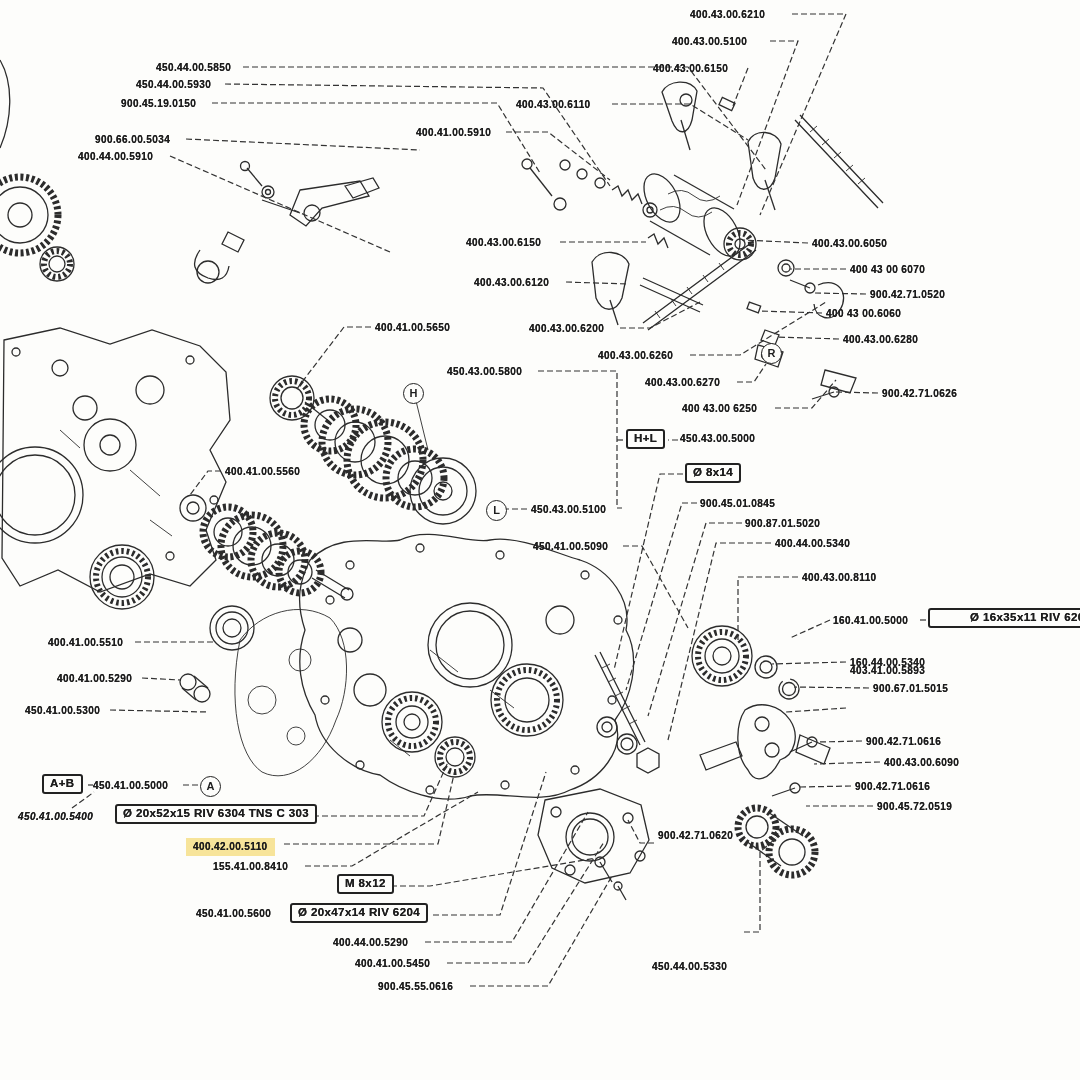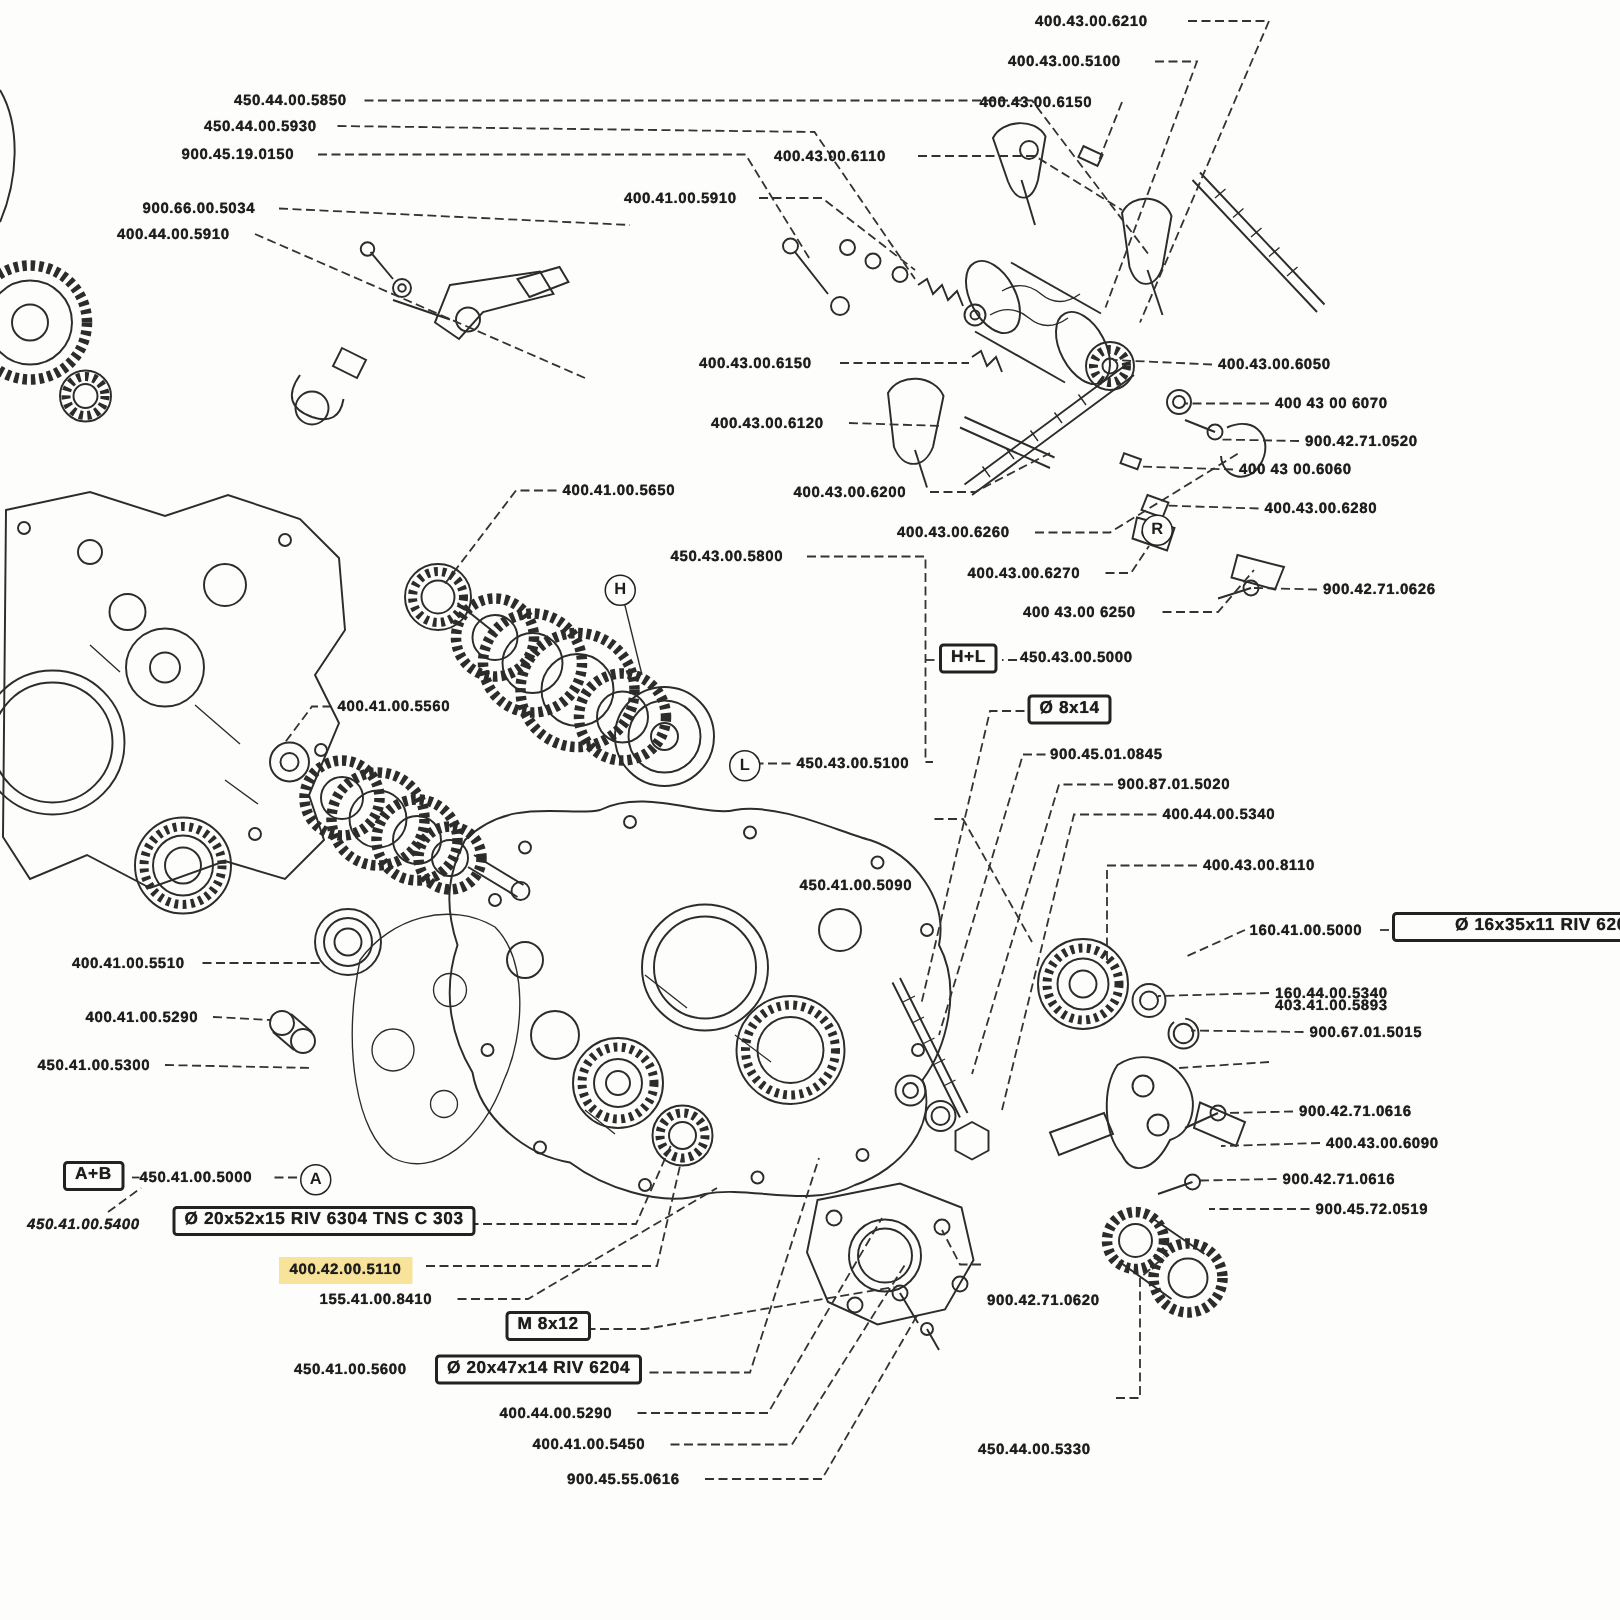--- a/index.html
+++ b/index.html
@@ -372,21 +372,21 @@
       <div class="plabel" style="left: 474px; top: 276px;">400.43.00.6120</div>
       <div class="plabel" style="left: 529px; top: 322px;">400.43.00.6200</div>
       <div class="plabel" style="left: 598px; top: 349px;">400.43.00.6260</div>
       <div class="plabel" style="left: 645px; top: 376px;">400.43.00.6270</div>
       <div class="plabel" style="left: 682px; top: 402px;">400 43.00 6250</div>
       <div class="plabel" style="left: 882px; top: 387px;">900.42.71.0626</div>
       <div class="plabel" style="left: 375px; top: 321px;">400.41.00.5650</div>
       <div class="plabel" style="left: 447px; top: 365px;">450.43.00.5800</div>
       <div class="plabel" style="left: 225px; top: 465px;">400.41.00.5560</div>
       <div class="plabel" style="left: 531px; top: 503px;">450.43.00.5100</div>
-      <div class="plabel" style="left: 533px; top: 540px; margin-top: 44px;">450.41.00.5090</div>
+      <div class="plabel" style="left: 533px; top: 540px;">450.41.00.5090</div>
       <div class="plabel" style="left: 680px; top: 432px;">450.43.00.5000</div>
       <div class="plabel boxed" style="left: 626px; top: 429px;">H+L</div>
       <div class="plabel boxed" style="left: 685px; top: 463px;">Ø 8x14</div>
       <div class="plabel" style="left: 700px; top: 497px;">900.45.01.0845</div>
       <div class="plabel" style="left: 745px; top: 517px;">900.87.01.5020</div>
       <div class="plabel" style="left: 775px; top: 537px;">400.44.00.5340</div>
       <div class="plabel" style="left: 802px; top: 571px;">400.43.00.8110</div>
       <div class="plabel" style="left: 833px; top: 614px;">160.41.00.5000</div>
       <div class="plabel boxed" style="left: 928px; top: 608px; padding-left: 40px;">Ø 16x35x11 RIV 6202</div>
       <div class="plabel" style="left: 850px; top: 656px;">160.44.00.5340</div>
@@ -404,20 +404,20 @@
       <div class="plabel" style="left: 18px; top: 810px; font-style: italic;">450.41.00.5400</div>
       <div class="plabel boxed" style="left: 115px; top: 804px;">Ø 20x52x15 RIV 6304 TNS C 303</div>
       <div class="plabel hl" style="left: 186px; top: 838px;">400.42.00.5110</div>
       <div class="plabel" style="left: 213px; top: 860px;">155.41.00.8410</div>
       <div class="plabel boxed" style="left: 337px; top: 874px;">M 8x12</div>
       <div class="plabel" style="left: 196px; top: 907px;">450.41.00.5600</div>
       <div class="plabel boxed" style="left: 290px; top: 903px;">Ø 20x47x14 RIV 6204</div>
       <div class="plabel" style="left: 333px; top: 936px;">400.44.00.5290</div>
       <div class="plabel" style="left: 355px; top: 957px;">400.41.00.5450</div>
       <div class="plabel" style="left: 378px; top: 980px;">900.45.55.0616</div>
-      <div class="plabel" style="left: 658px; top: 861px;">900.42.71.0620</div>
+      <div class="plabel" style="left: 658px; top: 829px;">900.42.71.0620</div>
       <div class="plabel" style="left: 652px; top: 926px; margin-top: 34px;">450.44.00.5330</div>
       <div class="circle-ref" style="left: 403px; top: 383px;">H</div>
       <div class="circle-ref" style="left: 486px; top: 500px;">L</div>
       <div class="circle-ref" style="left: 200px; top: 776px;">A</div>
       <div class="circle-ref" style="left: 761px; top: 343px;">R</div>
     </div>
 </div>
 
 </body></html>

